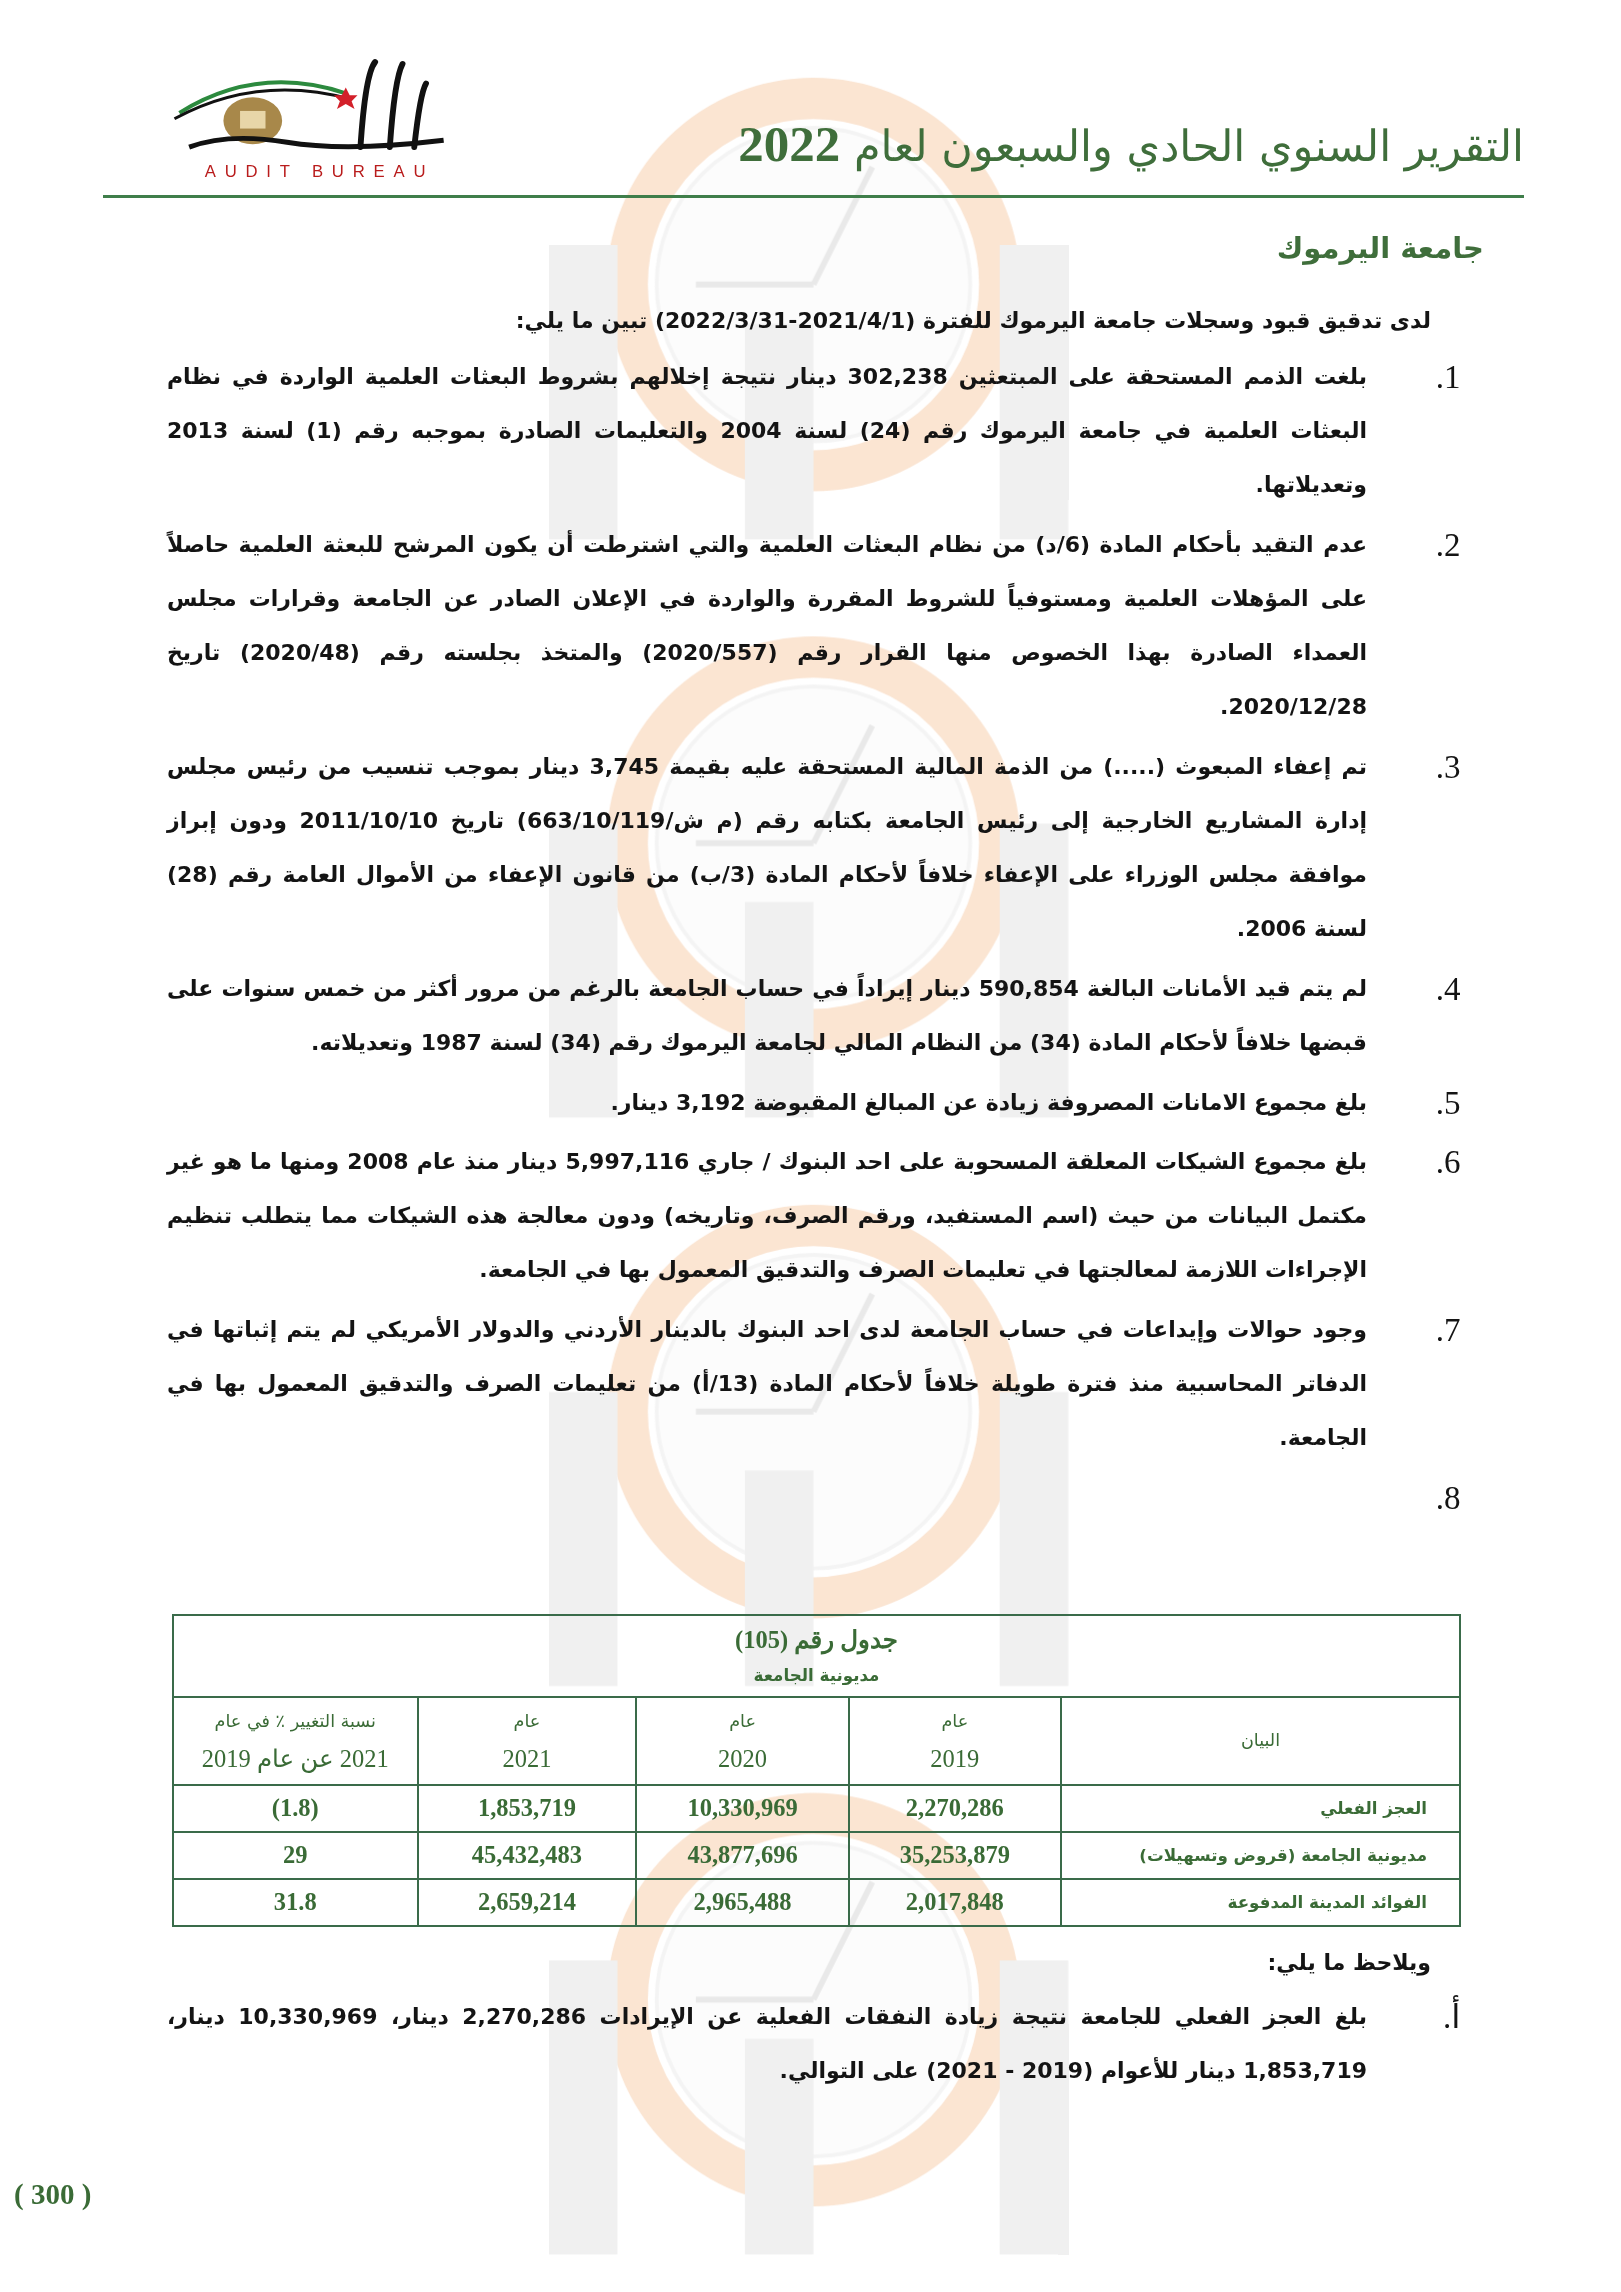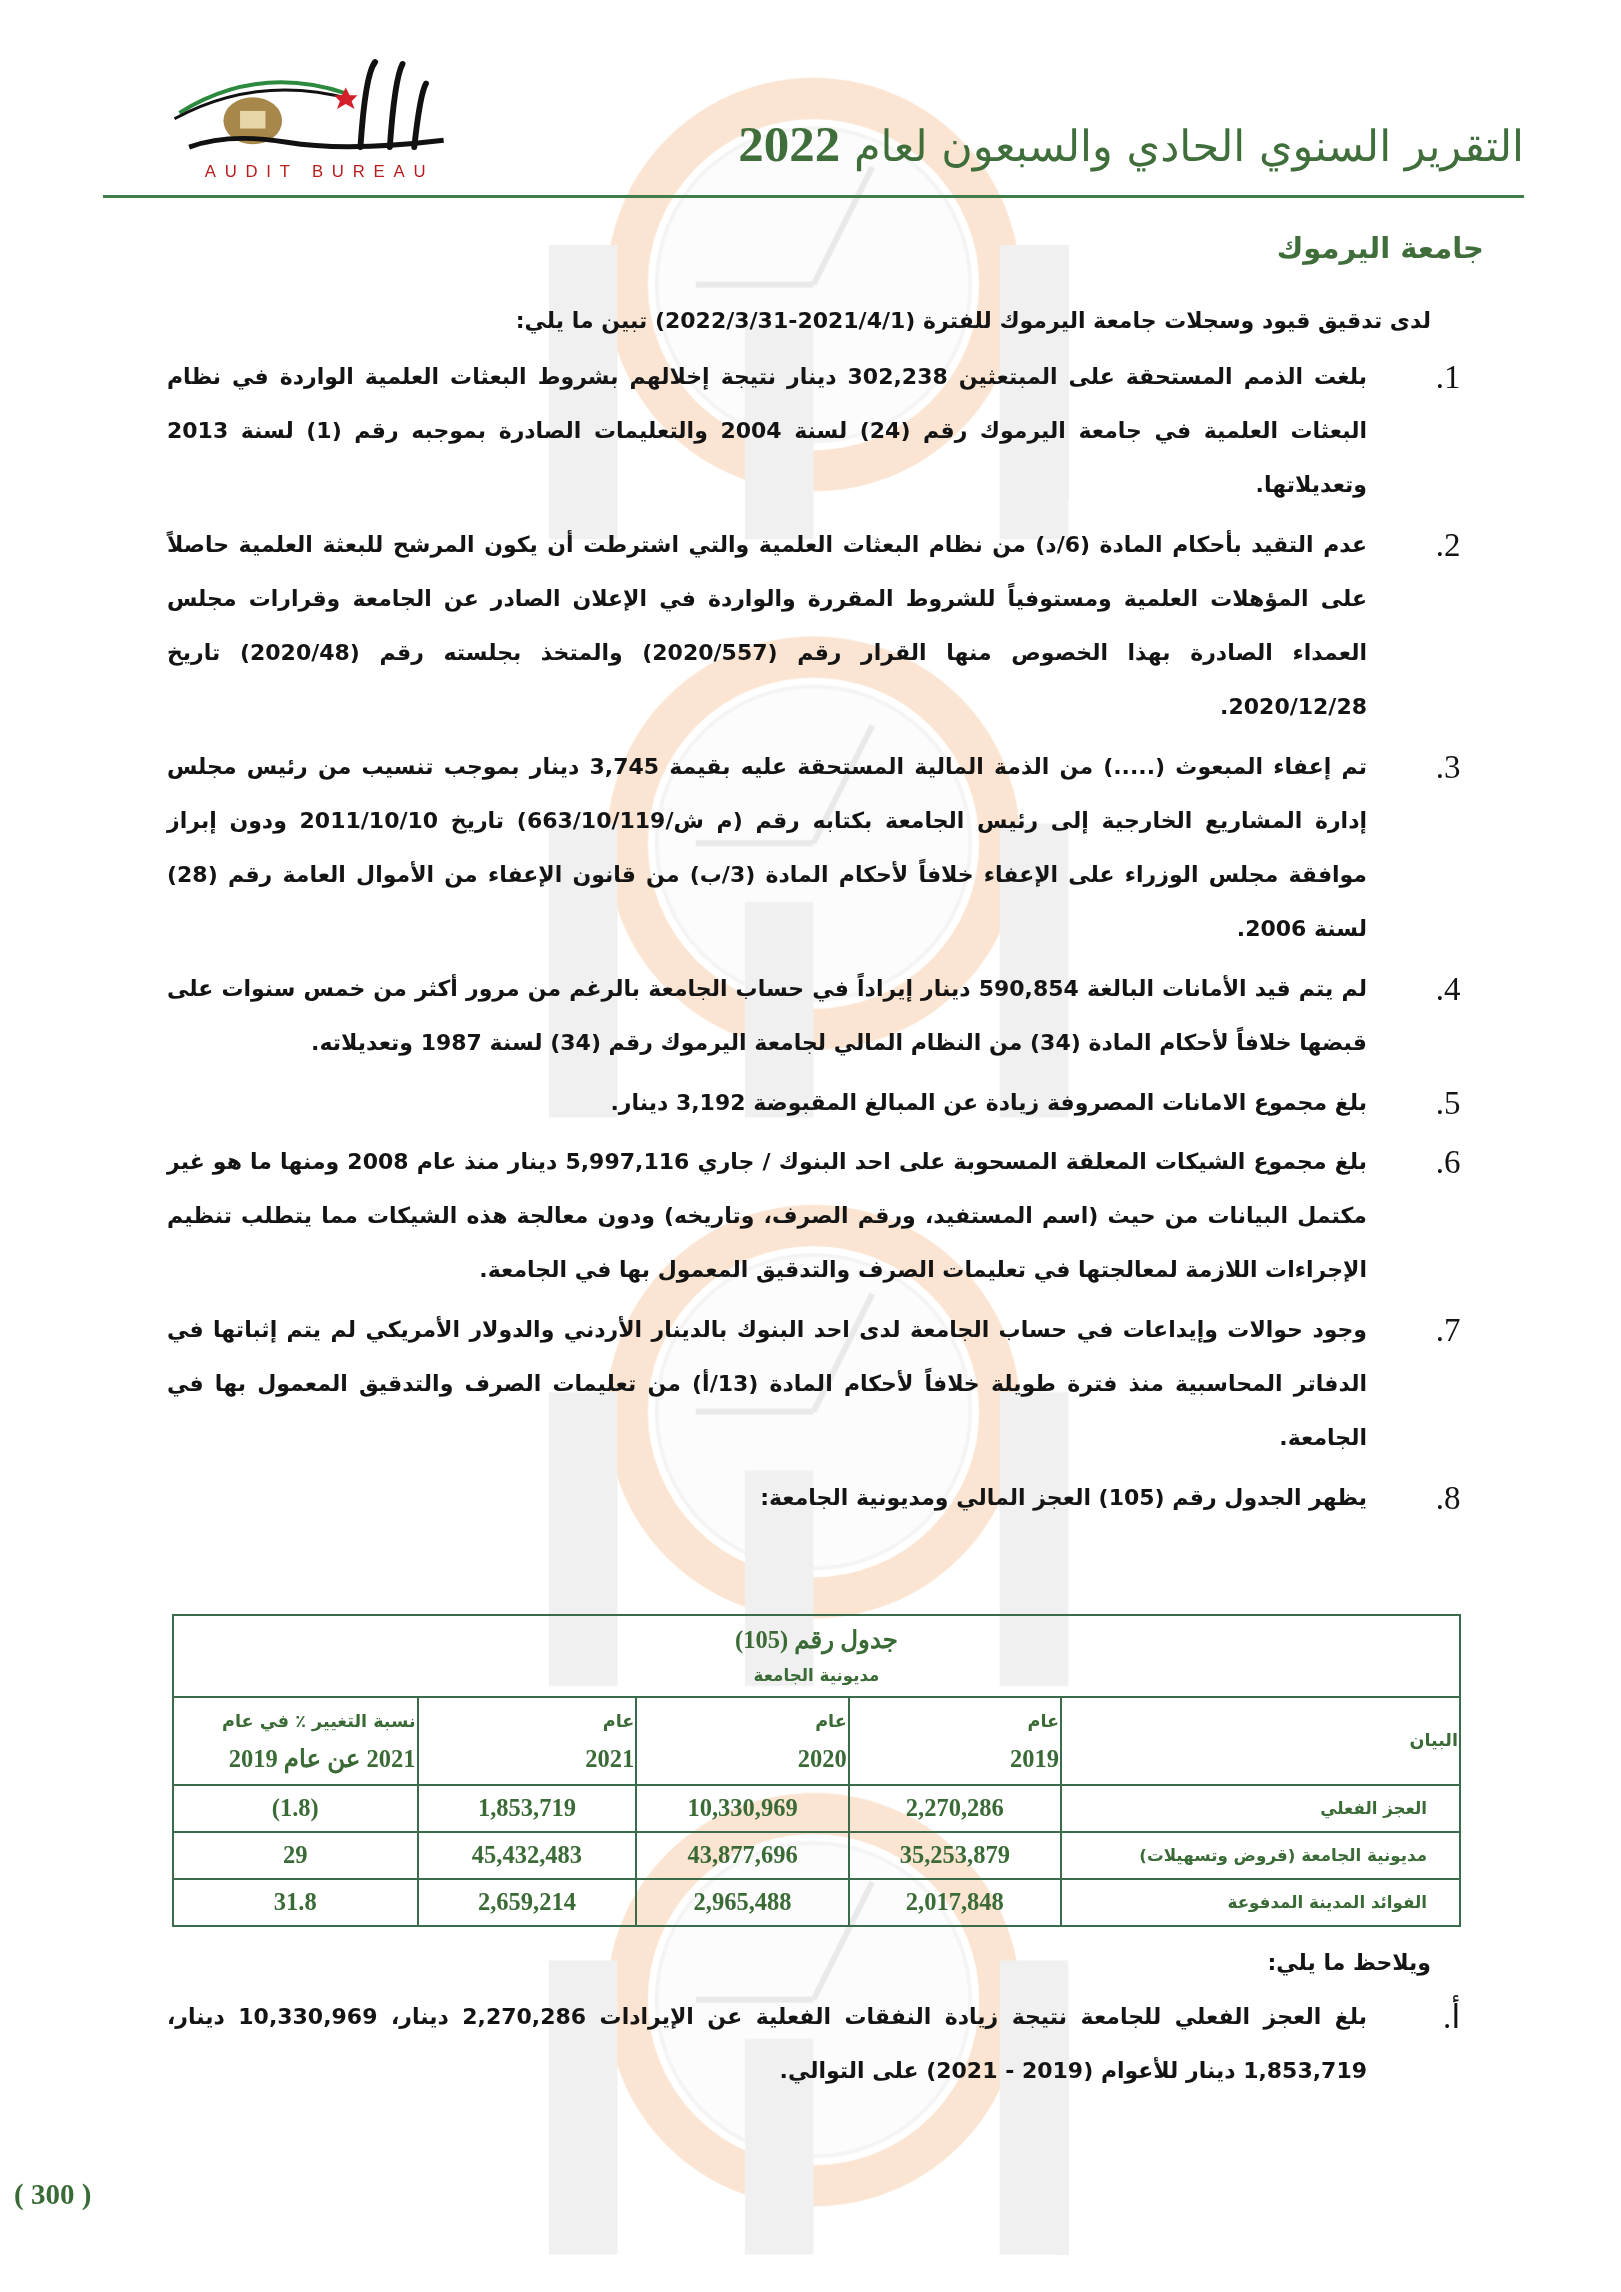--- a/index.html
+++ b/index.html
@@ -16,21 +16,21 @@
   .content{position:absolute;left:167px;top:294px;width:1313px;direction:rtl;font-family:"DejaVu Sans",sans-serif;font-weight:bold;font-size:22px;line-height:54px;color:#141414;}
   .intro{padding-right:49px;margin:0 0 2px 0;}
   .item{position:relative;padding-right:113px;margin:0 0 5.9px 0;text-align:justify;}
   .item .num{position:absolute;right:19.6px;top:0;font-family:"Liberation Serif",serif;font-weight:normal;font-size:33px;}
   .tbl-wrap{position:absolute;left:172px;top:1614px;width:1289px;}
   table{border-collapse:collapse;width:100%;direction:rtl;color:#3a6b36;}
   td,th{border:2px solid #3a6b4a;text-align:center;}
   .cap{height:76px;border-top:2.9px solid #3a6b4a;}
   .cap-title{font-family:"Liberation Serif",serif;font-weight:bold;font-size:24.5px;line-height:33px;padding-top:5.9px;}
   .cap-sub{font-family:"DejaVu Sans",sans-serif;font-weight:bold;font-size:16.7px;line-height:39px;}
-  th{font-weight:bold;font-size:17.6px;height:84px;font-family:"DejaVu Sans",sans-serif;text-align:right;}
+  th{font-weight:normal;font-size:17.6px;height:84px;font-family:"DejaVu Sans",sans-serif;}
   th .yr{font-family:"Liberation Serif",serif;font-size:24.5px;display:block;line-height:39px;}
   th .lbl{display:block;line-height:35px;}
   td{height:43px;font-family:"Liberation Serif",serif;font-weight:bold;font-size:24.5px;margin-left:24px;}
   td.rowlabel{text-align:right;padding-right:32px;font-family:"DejaVu Sans",sans-serif;font-size:16.7px;}
   .notes{position:absolute;left:167px;top:1936px;width:1313px;direction:rtl;font-family:"DejaVu Sans",sans-serif;font-weight:bold;font-size:22px;line-height:54px;color:#141414;}
   .notes .lead{padding-right:49px;}
   .notes .item{padding-right:113px;}
   .page-num{position:absolute;left:0;top:2178px;width:1621px;font-family:"Liberation Serif",serif;font-weight:bold;font-size:29px;color:#3a6b36;margin-left:14px;}
 </style>
 </head>
@@ -106,21 +106,21 @@
   <div class="content">
     <p class="intro">لدى تدقيق قيود وسجلات جامعة اليرموك للفترة (2021/4/1-2022/3/31) تبين ما يلي:</p>
 
     <div class="item"><span class="num">1.</span><span>بلغت الذمم المستحقة على المبتعثين 302,238 دينار نتيجة إخلالهم بشروط البعثات العلمية الواردة في نظام البعثات العلمية في جامعة اليرموك رقم (24) لسنة 2004 والتعليمات الصادرة بموجبه رقم (1) لسنة 2013 وتعديلاتها.</span></div>
     <div class="item"><span class="num">2.</span><span>عدم التقيد بأحكام المادة (6/د) من نظام البعثات العلمية والتي اشترطت أن يكون المرشح للبعثة العلمية حاصلاً على المؤهلات العلمية ومستوفياً للشروط المقررة والواردة في الإعلان الصادر عن الجامعة وقرارات مجلس العمداء الصادرة بهذا الخصوص منها القرار رقم (2020/557) والمتخذ بجلسته رقم (2020/48) تاريخ 2020/12/28.</span></div>
     <div class="item"><span class="num">3.</span><span>تم إعفاء المبعوث (.....) من الذمة المالية المستحقة عليه بقيمة 3,745 دينار بموجب تنسيب من رئيس مجلس إدارة المشاريع الخارجية إلى رئيس الجامعة بكتابه رقم (م ش/663/10/119) تاريخ 2011/10/10 ودون إبراز موافقة مجلس الوزراء على الإعفاء خلافاً لأحكام المادة (3/ب) من قانون الإعفاء من الأموال العامة رقم (28) لسنة 2006.</span></div>
     <div class="item"><span class="num">4.</span><span>لم يتم قيد الأمانات البالغة 590,854 دينار إيراداً في حساب الجامعة بالرغم من مرور أكثر من خمس سنوات على قبضها خلافاً لأحكام المادة (34) من النظام المالي لجامعة اليرموك رقم (34) لسنة 1987 وتعديلاته.</span></div>
     <div class="item"><span class="num">5.</span><span>بلغ مجموع الامانات المصروفة زيادة عن المبالغ المقبوضة 3,192 دينار.</span></div>
     <div class="item"><span class="num">6.</span><span>بلغ مجموع الشيكات المعلقة المسحوبة على احد البنوك / جاري 5,997,116 دينار منذ عام 2008 ومنها ما هو غير مكتمل البيانات من حيث (اسم المستفيد، ورقم الصرف، وتاريخه) ودون معالجة هذه الشيكات مما يتطلب تنظيم الإجراءات اللازمة لمعالجتها في تعليمات الصرف والتدقيق المعمول بها في الجامعة.</span></div>
     <div class="item"><span class="num">7.</span><span>وجود حوالات وإيداعات في حساب الجامعة لدى احد البنوك بالدينار الأردني والدولار الأمريكي لم يتم إثباتها في الدفاتر المحاسبية منذ فترة طويلة خلافاً لأحكام المادة (13/أ) من تعليمات الصرف والتدقيق المعمول بها في الجامعة.</span></div>
-    <div class="item"><span class="num">8.</span><span>يظهر الجدول رقم (105) العجز المالي ومديونية الجامعة:</span></div>
+    <div class="item"><span class="num">8.</span></div>
   </div>
 
   <div class="tbl-wrap">
     <table>
       <tbody>
           <tr>
         <td colspan="5" class="cap">
           <div class="cap-title">جدول رقم (105)</div>
           <div class="cap-sub">مديونية الجامعة</div>
         </td>

